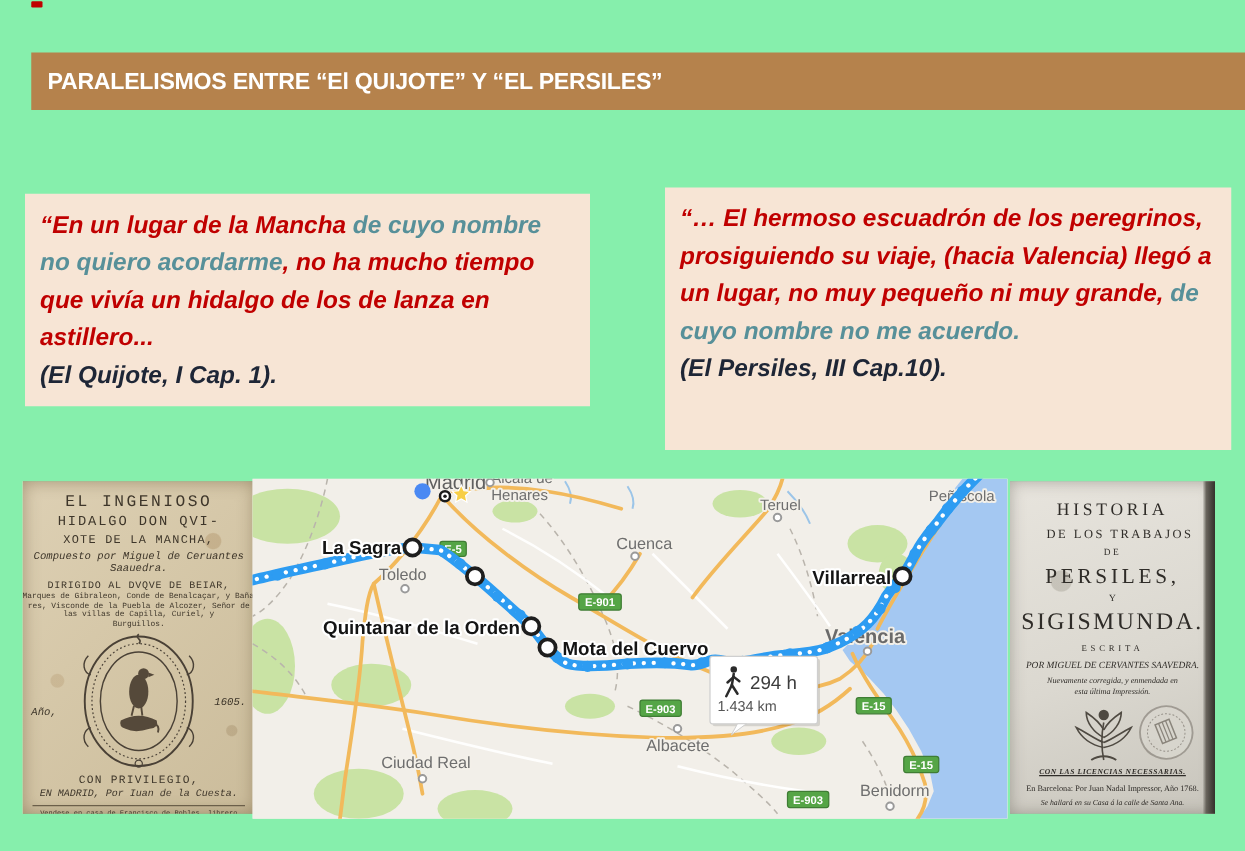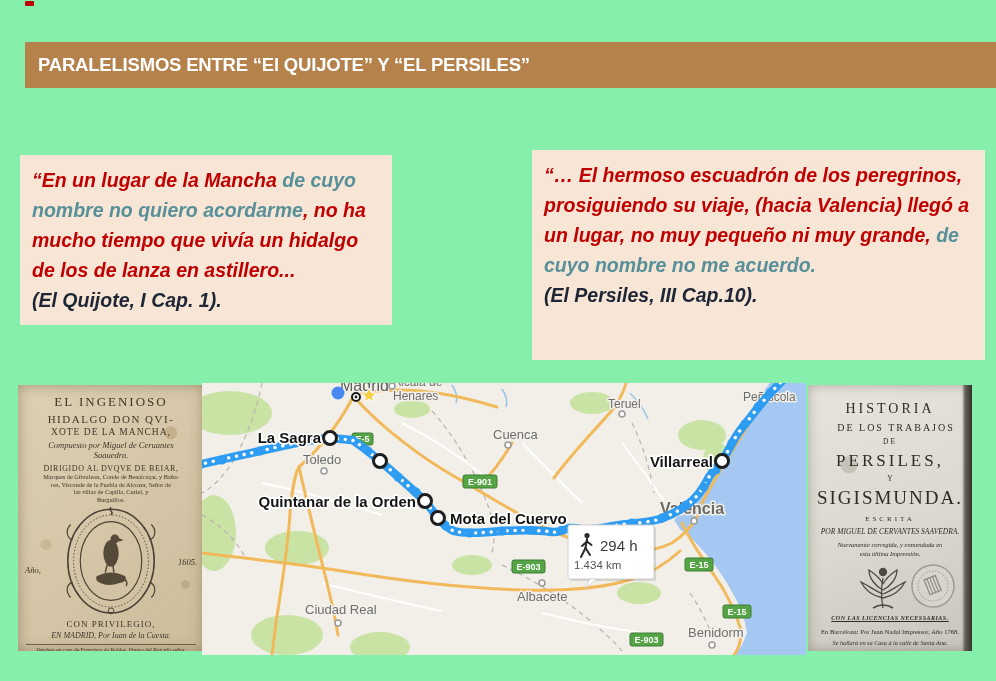--- a/index.html
+++ b/index.html
@@ -4,35 +4,35 @@
 <style>
   html,body{margin:0;padding:0;background:#fff;}
   .slide{position:relative;width:996px;height:681px;background:#86efac;overflow:hidden;font-family:"Liberation Sans",sans-serif;}
 
   .corner-mark{position:absolute;left:25px;top:1px;width:9px;height:5px;background:#c00000;border-radius:1px;}
 
   .title-bar{position:absolute;left:25px;top:42px;width:971px;height:46px;background:#b5824c;display:flex;align-items:center;}
   .title-bar h1{margin:0 0 0 13px;color:#fff;font-size:18.5px;font-weight:bold;letter-spacing:-0.2px;font-family:"Liberation Sans",sans-serif;}
 
   .quote{position:absolute;background:#f7e5d5;font-family:"Liberation Sans",sans-serif;font-weight:bold;font-style:italic;font-size:19.5px;line-height:30px;padding:10px 12px;box-sizing:border-box;}
-  .quote-left{left:20px;top:155px;width:372px;height:170px;}
+  .quote-left{left:20px;top:155px;width:452px;height:170px;}
   .quote-right{left:532px;top:150px;width:453px;height:210px;}
   .t-red{color:#c00000;}
   .t-teal{color:#579099;}
   .t-cite{color:#1e2636;display:block;}
 
   
   .book{position:absolute;top:385px;height:266px;box-sizing:border-box;text-align:center;overflow:hidden;}
   .book-left{left:18px;width:186px;
     background:
       radial-gradient(circle at 82% 18%, rgba(150,110,60,.25) 0 6px, transparent 7px),
       radial-gradient(circle at 15% 60%, rgba(150,110,60,.18) 0 5px, transparent 6px),
       radial-gradient(circle at 90% 75%, rgba(120,90,50,.2) 0 4px, transparent 5px),
       linear-gradient(135deg,#ddd0b4 0%,#d6c8a9 40%,#cbbc9b 100%);
-    color:#3e362a;font-family:Liberation Serif, serif;
+    color:#3e362a;font-family:Liberation Mono, monospace;
     box-shadow:inset 0 0 14px rgba(90,70,40,.45);}
   .book-right{left:808px;width:164px;
     background:
       linear-gradient(to left, #2e2b27 0, #6b675f 7px, transparent 10px),
       radial-gradient(circle at 25% 30%, rgba(120,115,100,.25) 0 8px, transparent 9px),
       radial-gradient(circle at 70% 80%, rgba(120,115,100,.2) 0 6px, transparent 7px),
       linear-gradient(160deg,#e7e4dd 0%,#dbd8d0 55%,#c8c5bc 100%);
     color:#2f2c28;font-family:"Liberation Serif",serif;
     box-shadow:inset 0 0 12px rgba(80,75,65,.4);}
   .book div{white-space:nowrap;}

